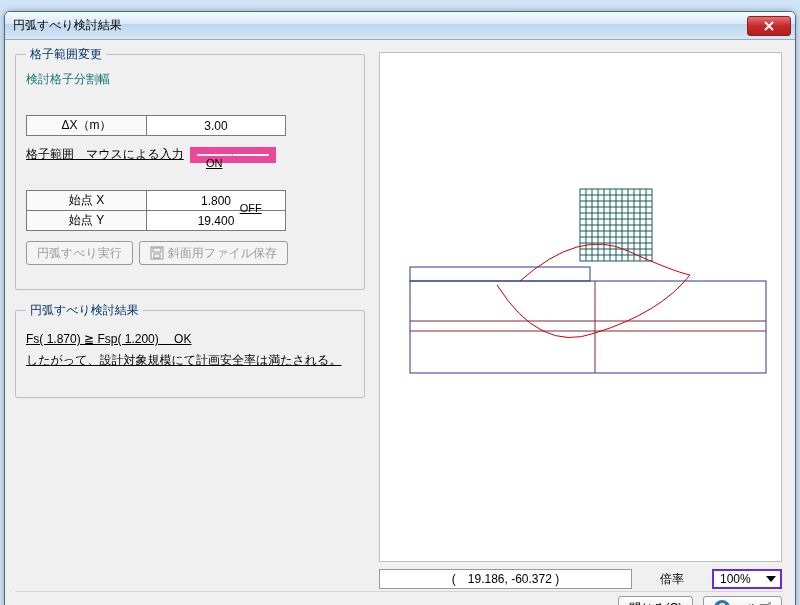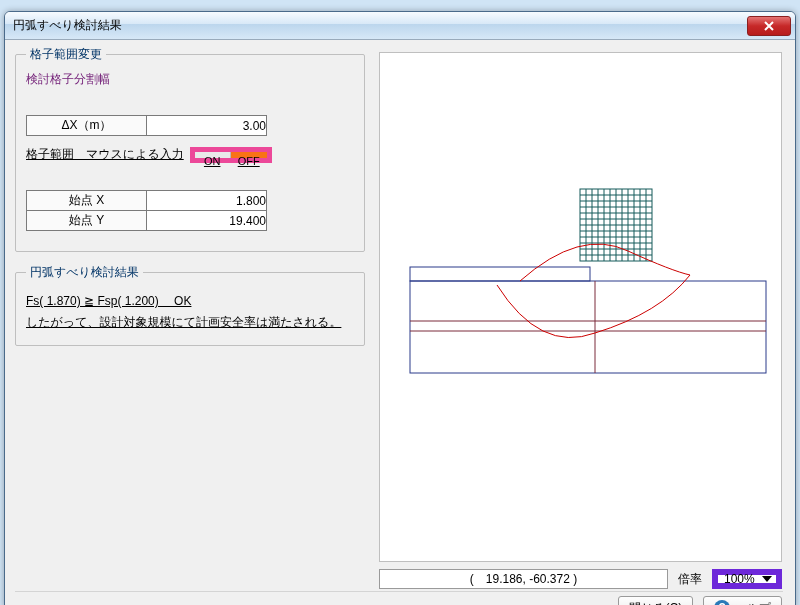--- a/index.html
+++ b/index.html
@@ -47,77 +47,78 @@
   }
   
   .left-col {
     position: absolute;
     left: 10px; top: 6px; width: 350px;
   }
   fieldset.group {
     border: 1px solid #bfbfbf;
     border-radius: 2px;
     margin: 0 0 12px 0;
-    padding: 8px 10px 10px 10px;
+    padding: 8px 10px 24px 10px;
     background: #f0f0f0;
   }
   fieldset.group > legend {
     padding: 0 4px;
     color: #003366;
   }
   .sublabel {
-    color: #701a75;
+    color: #0f766e;
     margin-bottom: 12px;
   }
   table.param {
     border-collapse: collapse;
     margin-bottom: 10px;
     margin-top: 27px;
   }
   table.param td {
     border: 1px solid #7a7a7a;
     background: #fff;
     height: 20px;
     padding: 0;
   }
   table.param td.lbl {
     width: 120px;
     text-align: center;
     background: #fafafa;
   }
   table.param td.val {
-    width: 120px;
-    text-align: right;
+    width: 139px;
+    text-align: center;
   }
   .mouse-row {
     display: flex;
     align-items: center;
     gap: 6px;
     margin: 6px 0 4px 0;
     text-decoration: underline;
   }
   .toggle-seg {
     display: inline-flex;
-    border: 5px solid #ec4899;
+    border: 7px solid #ec4899;
     height: 16px;
     background: #fdfdfd;
   }
   .toggle-seg .seg {
     width: 36px;
     text-align: center;
     line-height: 18px;
     font-size: 11px;
     cursor: pointer;
   }
   .toggle-seg .seg.on {
     background: #e9e9e9;
     border-right: 1px solid #bbb;
   }
   .toggle-seg .seg.off {
     background: #f97316;
+    margin-top: 45px;
   }
   .btn-row {
     display: flex;
     gap: 6px;
     margin-top: 6px;
   }
   button.flat {
     height: 24px;
     background: linear-gradient(#fefefe,#e6e6e6);
     border: 1px solid #9a9a9a;
@@ -150,35 +151,35 @@
   }
   .plot svg { position:absolute; left:0; top:0; }
 
   
   .plot-status {
     position: absolute;
     left: 374px; top: 528px;
     width: 403px; height: 22px;
     display: flex;
     align-items: center;
-    gap: 10px;
+    gap: 28px;
   }
   .coord-box {
     flex: 1;
     height: 20px;
     border: 1px solid #9a9a9a;
     background: #fff;
     text-align: center;
     line-height: 18px;
   }
   .zoom-label { color:#000;text-align:center; }
   .zoom-select {
     width: 70px;
     height: 20px;
-    border: 6px solid #6d28d9;
+    border: 2px solid #6d28d9;
     background: #fff;
     display: flex;
     align-items: center;
     justify-content: space-between;
     padding: 0 2px 0 6px;
     cursor: pointer;
   }
   .zoom-select .arrow {
     width: 14px; height: 14px;
     display: flex; align-items: center; justify-content: center;
@@ -254,20 +255,33 @@
             <td class="lbl">始点 X</td>
             <td class="val">1.800</td>
           </tr>
           <tr>
             <td class="lbl">始点 Y</td>
             <td class="val">19.400</td>
           </tr>
         </tbody>
           </table>
 
+        <div class="btn-row">
+          <button class="flat" disabled="">円弧すべり実行</button>
+          <button class="flat" disabled="">
+            <span class="disk-icon">
+              <svg width="14" height="14" viewBox="0 0 14 14">
+                <rect x="1" y="1" width="12" height="12" fill="none" stroke="#9a9a9a"></rect>
+                <rect x="3" y="2" width="8" height="4" fill="none" stroke="#9a9a9a"></rect>
+                <rect x="4" y="8" width="6" height="4" fill="none" stroke="#9a9a9a"></rect>
+              </svg>
+            </span>
+            <span>斜面用ファイル保存</span>
+          </button>
+        </div>
       </fieldset>
 
       <fieldset class="group result-box">
         <legend>円弧すべり検討結果</legend>
         <div class="line">Fs(  1.870) ≧ Fsp(  1.200)　 OK</div>
         <div class="line">したがって、設計対象規模にて計画安全率は満たされる。</div>
       </fieldset>
 
     </div>
 

